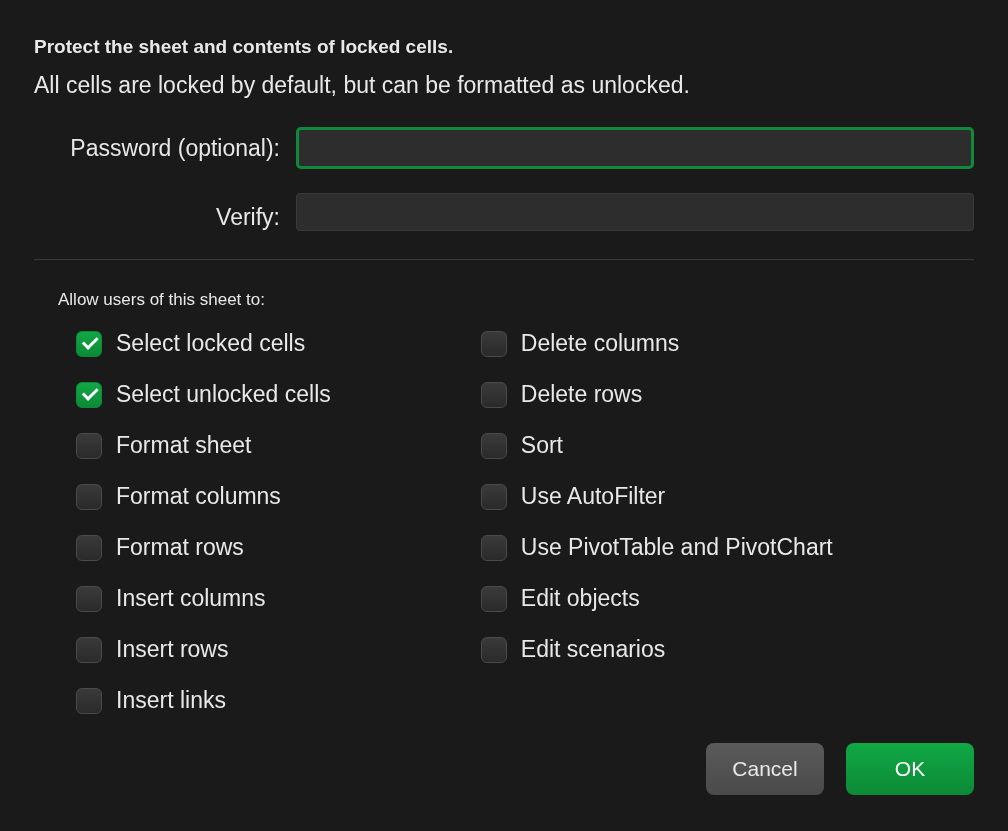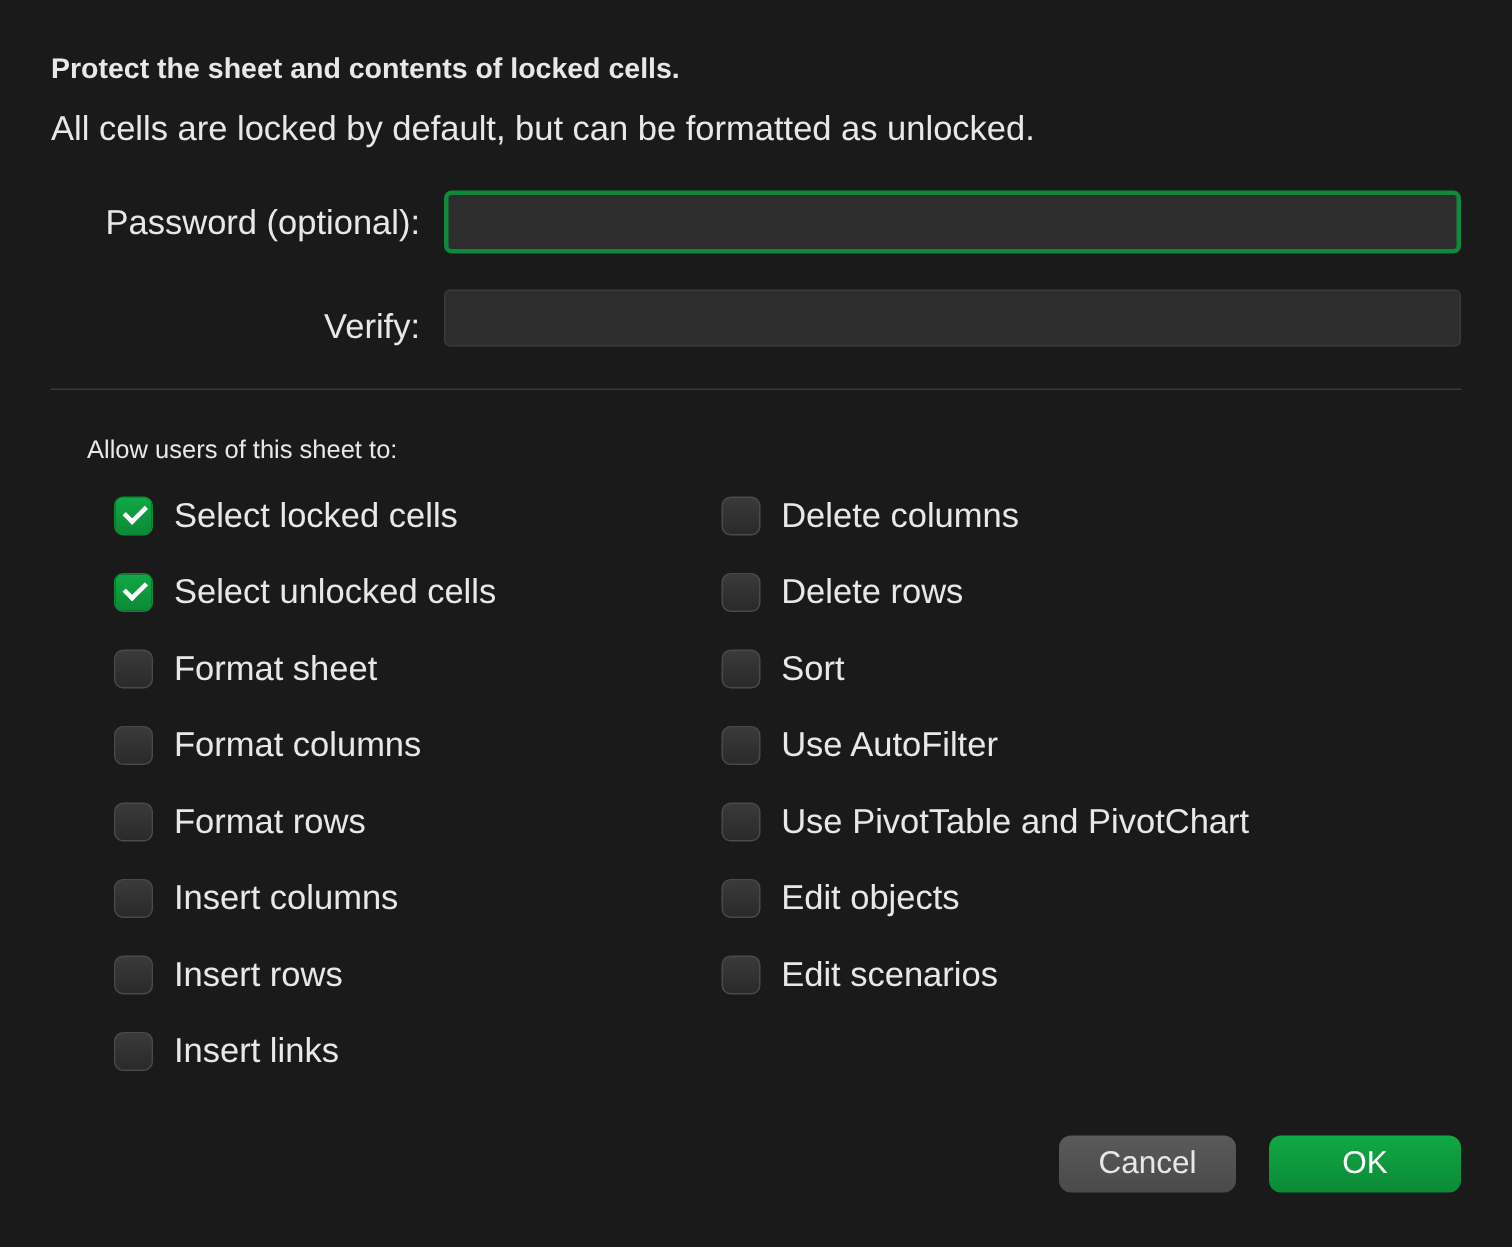--- a/index.html
+++ b/index.html
@@ -118,21 +118,21 @@
       white-space: nowrap;
     }
     .button-row {
       position: absolute;
       bottom: 36px;
       right: 34px;
       display: flex;
       gap: 22px;
     }
     .btn {
-      height: 38px;
+      height: 52px;
       border-radius: 8px;
       font-size: 21px;
       font-weight: 400;
       cursor: pointer;
       border: none;
       padding: 18px 24px;
       display: flex;
       align-items: center;
       justify-content: center;
     }

